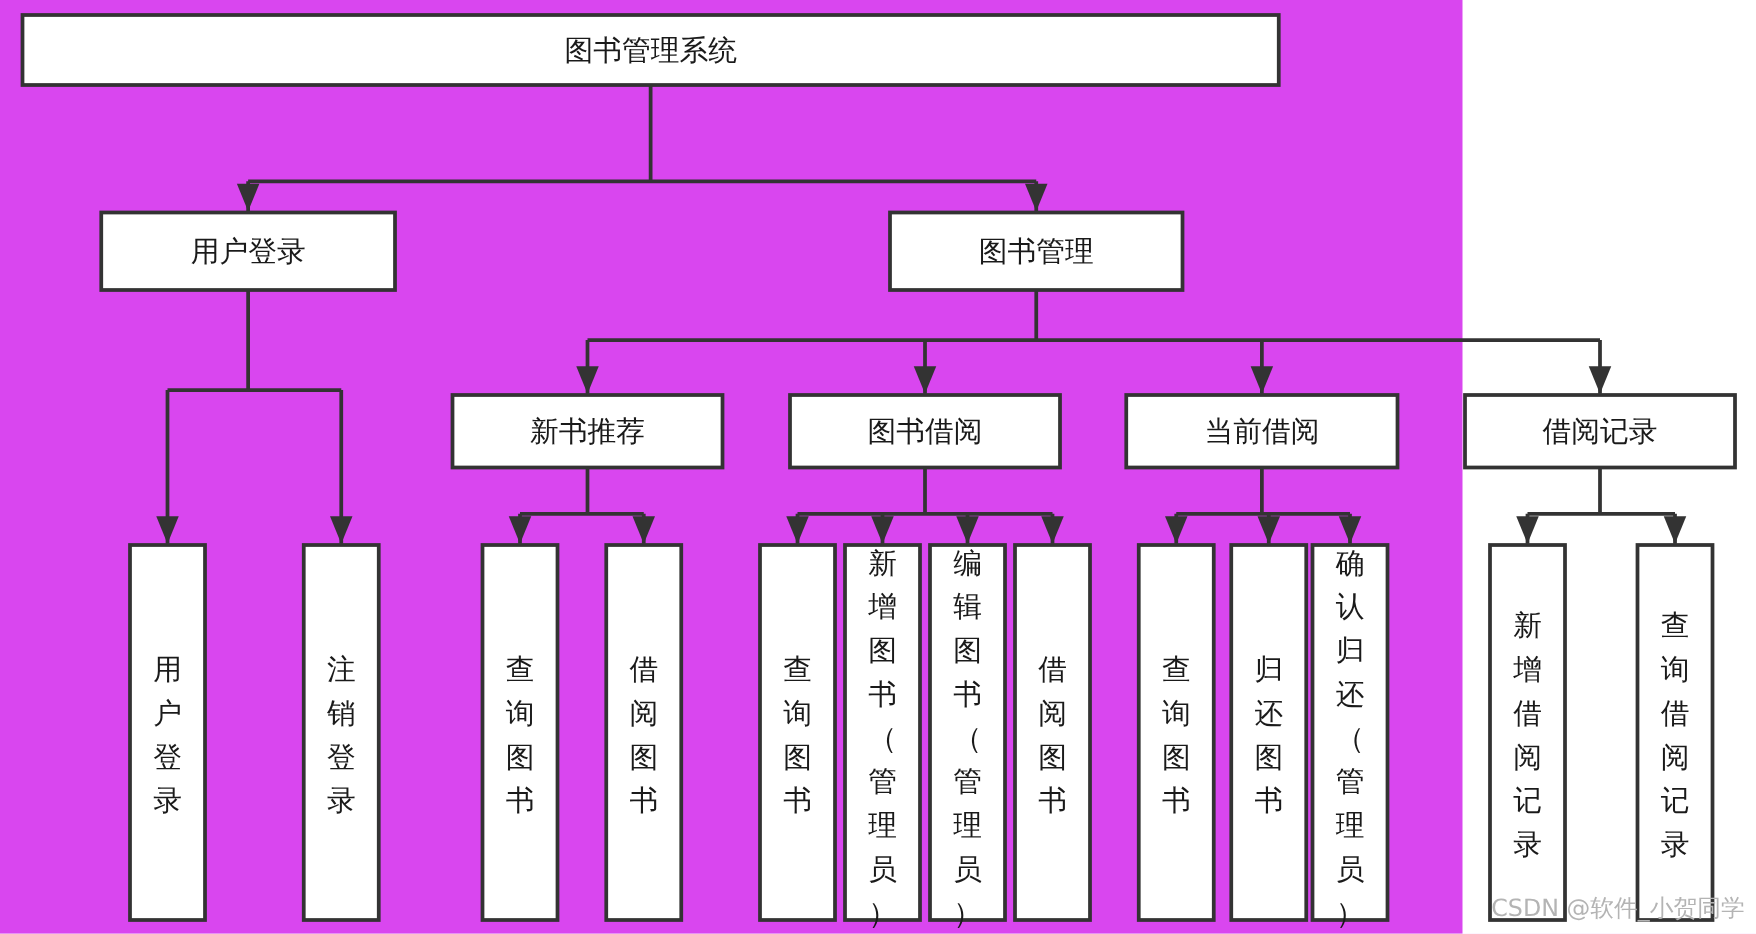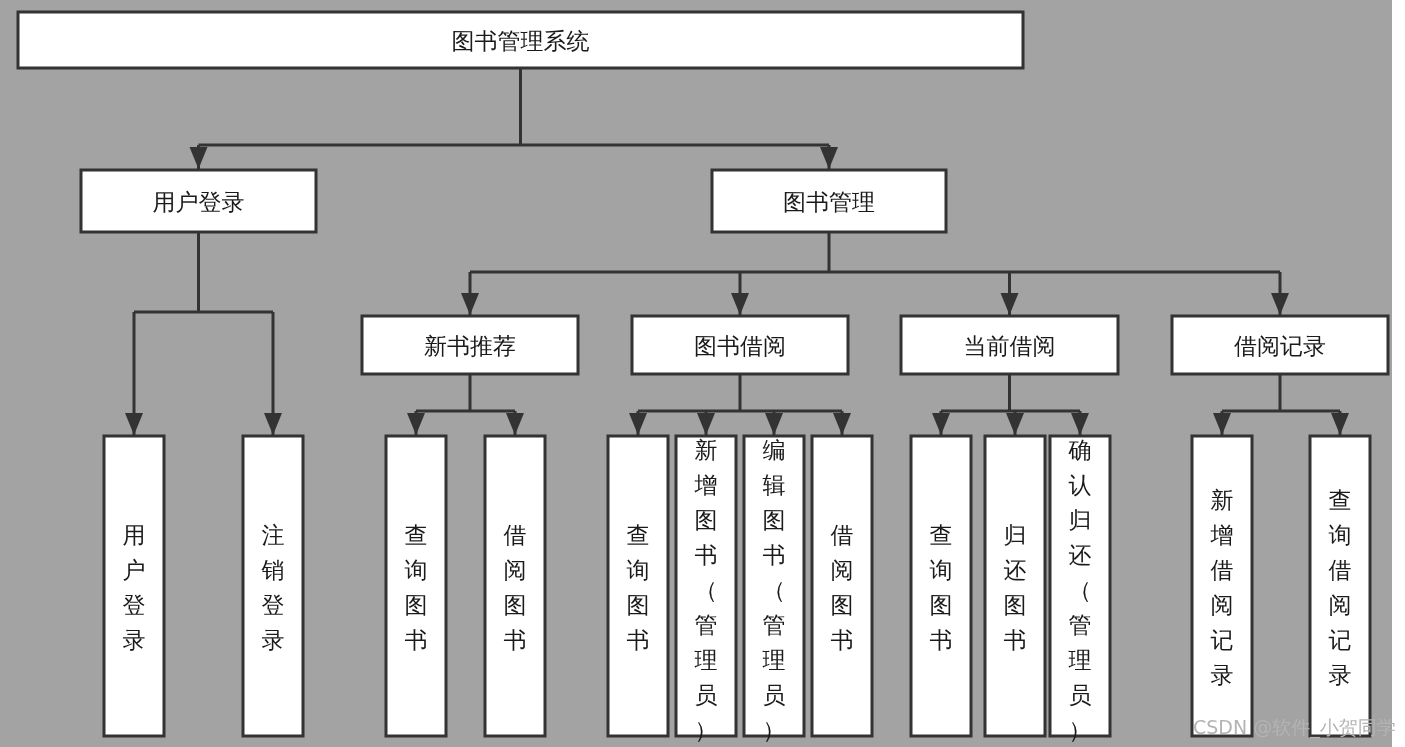--- a/index.html
+++ b/index.html
@@ -9,23 +9,23 @@
     background: #ffffff;
   }
   body {
     width: 1405px;
     height: 747px;
     font-family: "DejaVu Sans", "Liberation Sans", sans-serif;
     overflow: hidden;
   }
   #diagram-root {
     position: relative;
-    width: 1392px;
+    width: 1170px;
     height: 747px;
-    background: #a3a3a3;
+    background: #d946ef;
   }
   svg.diagram-canvas {
     position: absolute;
     left: 0;
     top: 0;
     width: 1405px;
     height: 747px;
   }
   .node-box {
     fill: #ffffff;

